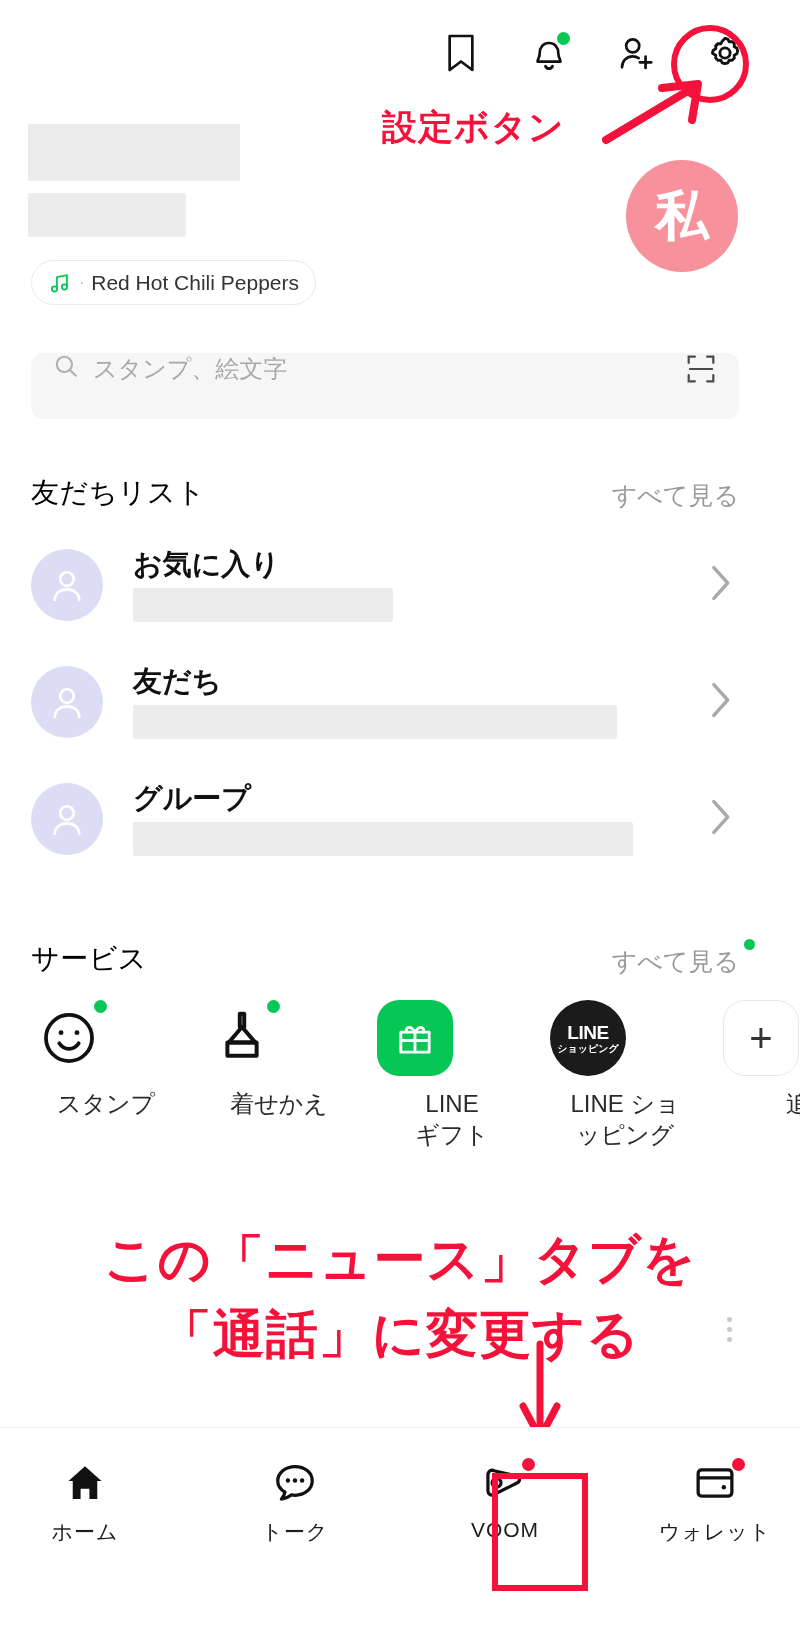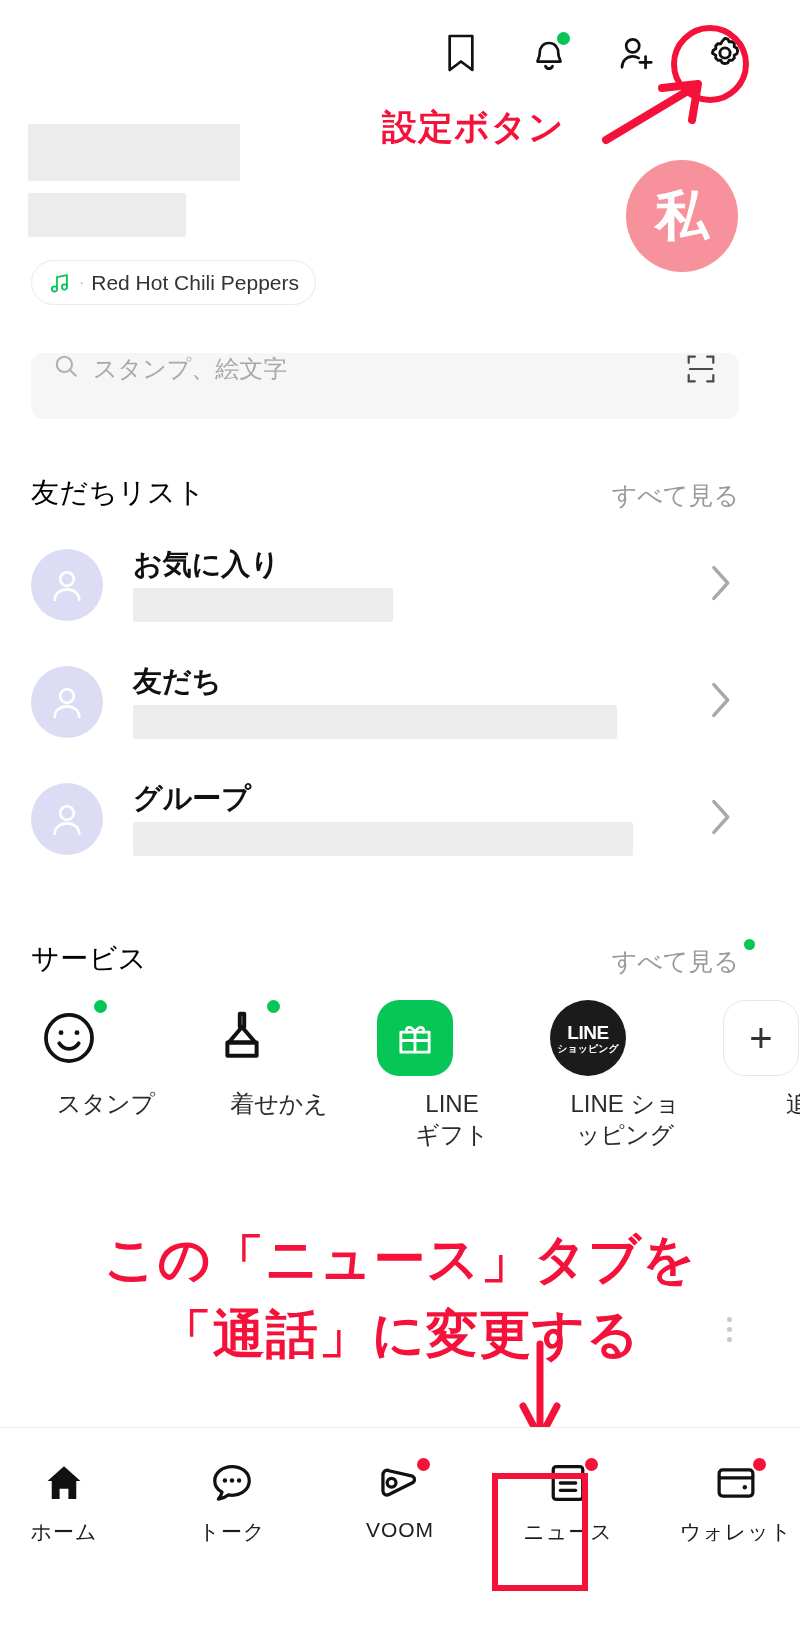--- a/index.html
+++ b/index.html
@@ -355,30 +355,20 @@
       <div class="nbox">
         <svg width="46" height="46" viewBox="0 0 24 24" fill="none" stroke="#111" stroke-width="1.7">
           <path d="M5.4 5.3c-1.4 0-2.3 1.1-2.3 2.5v8.4c0 1.6 1.7 2.6 3.1 1.8l12.3-6.1c1.4-.7 1.4-2.7 0-3.5L6.2 5.6a2 2 0 00-.8-.3z" stroke-linejoin="round"></path>
           <circle cx="7.6" cy="11.9" r="2.3"></circle>
         </svg>
         <span class="reddot"></span>
       </div>
       <div class="nlbl">VOOM</div>
     </div>
 
-    <div class="nav">
-      <div class="nbox">
-        <svg width="46" height="46" viewBox="0 0 24 24" fill="none" stroke="#111" stroke-width="1.7">
-          <rect x="4.3" y="3.4" width="15.4" height="17.2" rx="1.6" stroke-linejoin="round"></rect>
-          <path d="M8 8.2h8M8 12h8M8 15.8h8" stroke-linecap="round"></path>
-        </svg>
-        <span class="reddot"></span>
-      </div>
-      <div class="nlbl">ニュース</div>
-    </div>
 
     <div class="nav">
       <div class="nbox">
         <svg width="46" height="46" viewBox="0 0 24 24" fill="none" stroke="#111" stroke-width="1.7">
           <rect x="3.2" y="5.2" width="17.6" height="13.6" rx="1.8" stroke-linejoin="round"></rect>
           <path d="M3.2 9.3h17.6"></path>
           <circle cx="16.6" cy="14.2" r="1.15" fill="#111" stroke="none"></circle>
         </svg>
         <span class="reddot"></span>
       </div>

